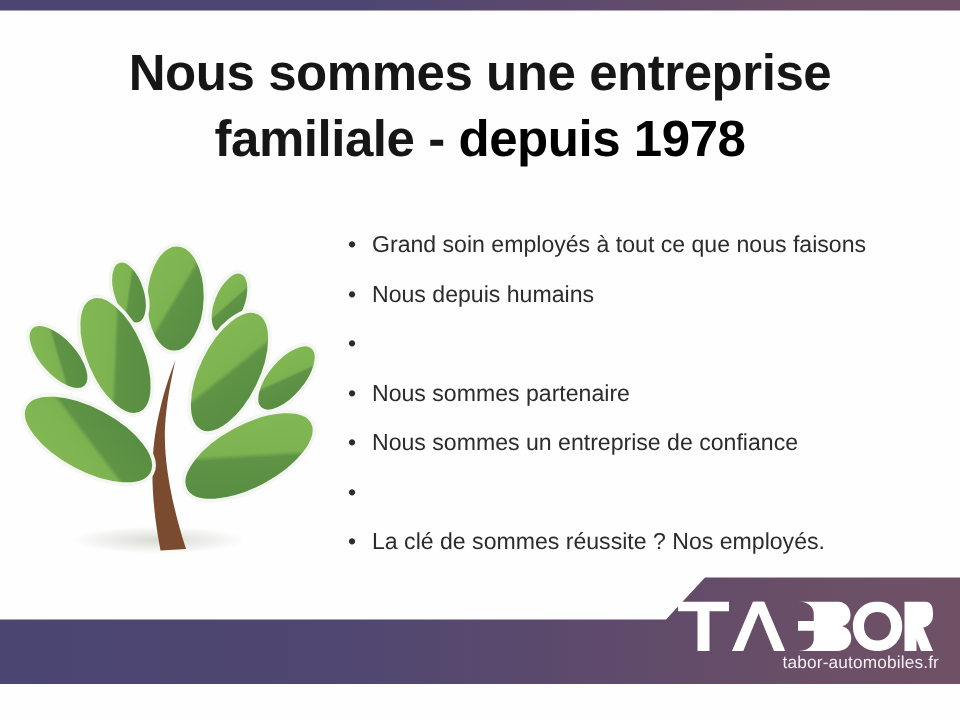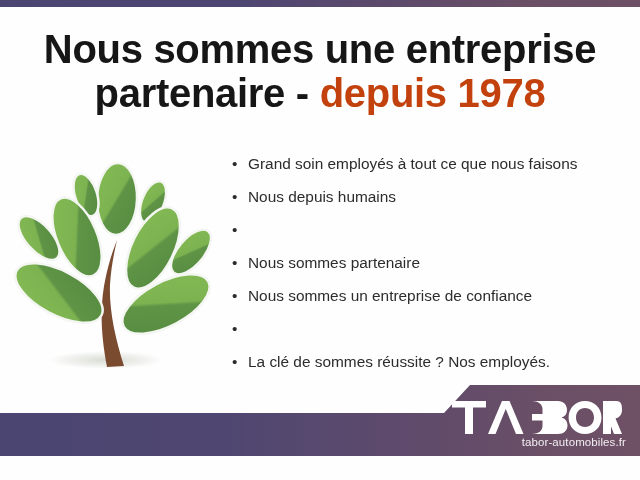--- a/index.html
+++ b/index.html
@@ -28,27 +28,27 @@
   .headline{
     position:absolute;
     left:0;top:27px;
     width:640px;
     text-align:center;
     line-height:45px;
     letter-spacing:-0.3px;
   }
   .headline .l1,.headline .l2{
     display:block;
-    font-size:40px;
+    font-size:34px;
     font-weight:bold;
     color:#161616;
     white-space:pre;
   }
   .headline .l2{margin-top:-1px;}
-  .accent{color:#c2410c;}
+  .accent{color:#000000;}
 
   
   .bullets{
     position:absolute;
     left:231px;top:150px;
     width:400px;
     margin:0;padding:0;
     list-style:none;
   }
   .bullets li{
@@ -102,21 +102,21 @@
 </style>
 </head>
 <body>
 
 <div class="slide">
 
   <div class="top-bar"></div>
 
   <div class="headline">
     <span class="l1">Nous sommes une entreprise</span>
-    <span class="l2"><span>partenaire - </span><span class="accent">depuis 1978</span></span>
+    <span class="l2"><span>familiale - </span><span class="accent">depuis 1978</span></span>
   </div>
 
   <div class="tree">
     <svg width="202" height="232" viewBox="0 0 202 232" xmlns="http://www.w3.org/2000/svg">
       <defs>
         <linearGradient id="lf" x1="0" y1="0" x2="1" y2="1">
           <stop offset="0%" stop-color="#86bb56"></stop>
           <stop offset="48%" stop-color="#7cb350"></stop>
           <stop offset="52%" stop-color="#5f9446"></stop>
           <stop offset="100%" stop-color="#558b40"></stop>

